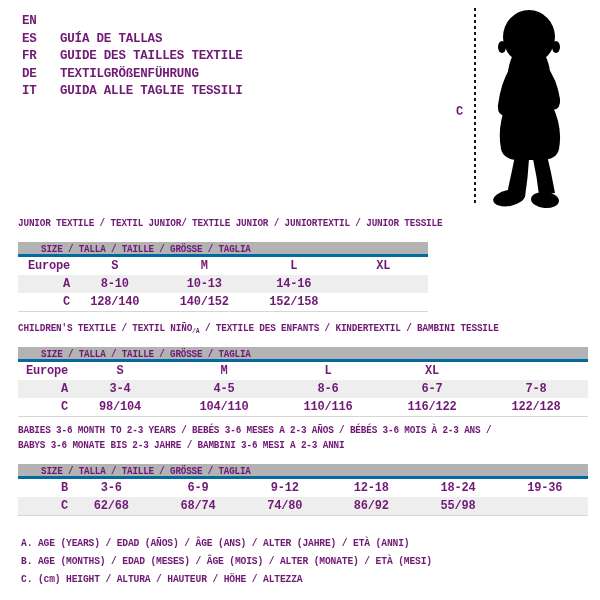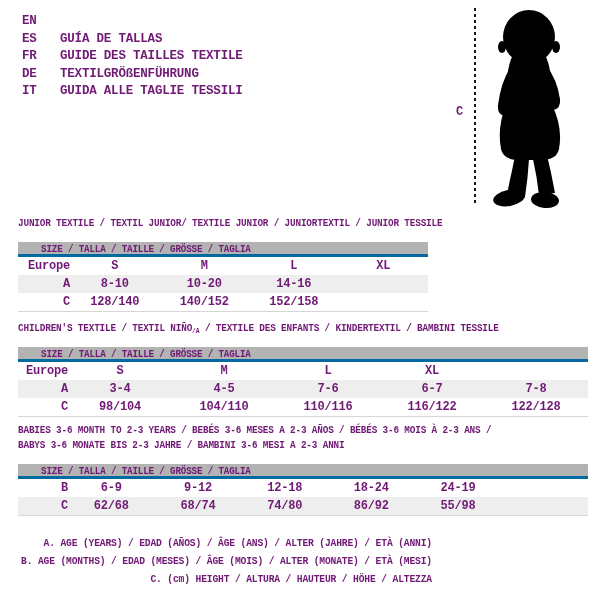--- a/index.html
+++ b/index.html
@@ -27,21 +27,21 @@
     box-sizing:border-box;padding-left:23px;font-size:11px;white-space:nowrap;}
   .bar-text{display:inline-block;transform:scaleX(.84);transform-origin:0 50%;}
   .row{display:grid;height:18px;line-height:18px;font-size:12px;}
   .t1 .row{grid-template-columns:52px repeat(4,1fr);}
   .t2 .row{grid-template-columns:50px repeat(5,1fr);}
   .t3 .row{grid-template-columns:50px repeat(6,1fr);}
   .row .lbl{padding-left:5px;text-align:right;}
   .row .val{text-align:center;}
   .row.shaded{background:#eeeeee;}
   
-  .legend{position:absolute;left:21px;top:534px;font-size:11.5px;font-weight:bold;text-align:right;}
+  .legend{position:absolute;left:21px;top:534px;font-size:11.5px;font-weight:bold;}
   .legend div{height:18px;line-height:18px;white-space:nowrap;transform:scaleX(.84);transform-origin:0 50%;}
 </style>
 </head>
 <body>
 
 <div class="page">
 
   <div class="lang">
     <div class="lang-row">
       <span>EN</span>
@@ -90,21 +90,21 @@
     <div class="row">
       <span class="lbl">Europe</span>
       <span class="val">S</span>
       <span class="val">M</span>
       <span class="val">L</span>
       <span class="val">XL</span>
     </div>
     <div class="row shaded">
       <span class="lbl">A</span>
       <span class="val">8-10</span>
-      <span class="val">10-20</span>
+      <span class="val">10-13</span>
       <span class="val">14-16</span>
     </div>
     <div class="row">
       <span class="lbl">C</span>
       <span class="val">128/140</span>
       <span class="val">140/152</span>
       <span class="val">152/158</span>
     </div>
   </div>
 
@@ -119,21 +119,21 @@
       <span class="lbl">Europe</span>
       <span class="val">S</span>
       <span class="val">M</span>
       <span class="val">L</span>
       <span class="val">XL</span>
     </div>
     <div class="row shaded">
       <span class="lbl">A</span>
       <span class="val">3-4</span>
       <span class="val">4-5</span>
-      <span class="val">7-6</span>
+      <span class="val">8-6</span>
       <span class="val">6-7</span>
       <span class="val">7-8</span>
     </div>
     <div class="row">
       <span class="lbl">C</span>
       <span class="val">98/104</span>
       <span class="val">104/110</span>
       <span class="val">110/116</span>
       <span class="val">116/122</span>
       <span class="val">122/128</span>
@@ -143,25 +143,26 @@
   <div class="sec-title two-line" style="top:423px;">
     <div>BABIES 3-6 MONTH TO 2-3 YEARS / BEBÉS 3-6 MESES A 2-3 AÑOS / BÉBÉS 3-6 MOIS À 2-3 ANS /</div>
     <div>BABYS 3-6 MONATE BIS 2-3 JAHRE / BAMBINI 3-6 MESI A 2-3 ANNI</div>
   </div>
   <div class="tbl t3" style="top:464px;width:570px;">
     <div class="bar">
       <span class="bar-text">SIZE / TALLA / TAILLE / GRÖSSE / TAGLIA</span>
     </div>
     <div class="row">
       <span class="lbl">B</span>
+      <span class="val">3-6</span>
       <span class="val">6-9</span>
       <span class="val">9-12</span>
       <span class="val">12-18</span>
       <span class="val">18-24</span>
-      <span class="val">24-19</span>
+      <span class="val">19-36</span>
     </div>
     <div class="row shaded">
       <span class="lbl">C</span>
       <span class="val">62/68</span>
       <span class="val">68/74</span>
       <span class="val">74/80</span>
       <span class="val">86/92</span>
       <span class="val">55/98</span>
     </div>
   </div>

